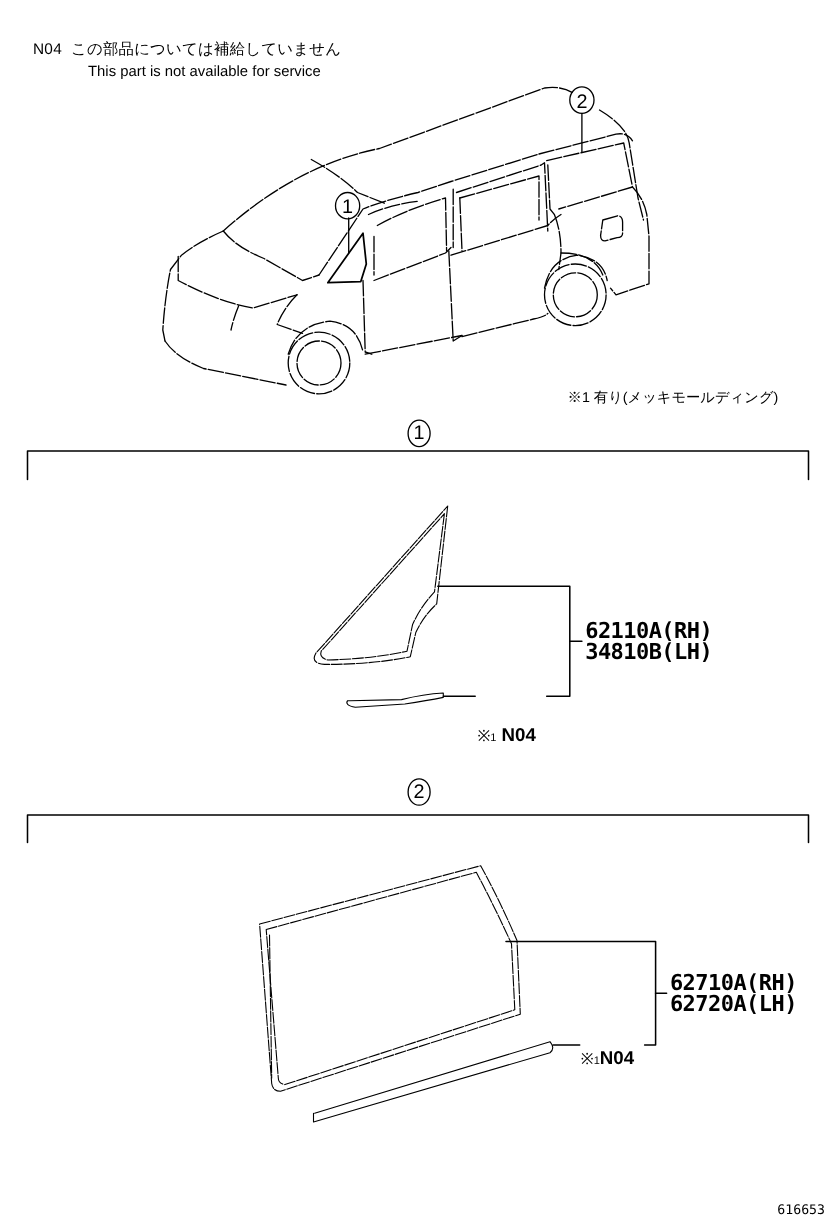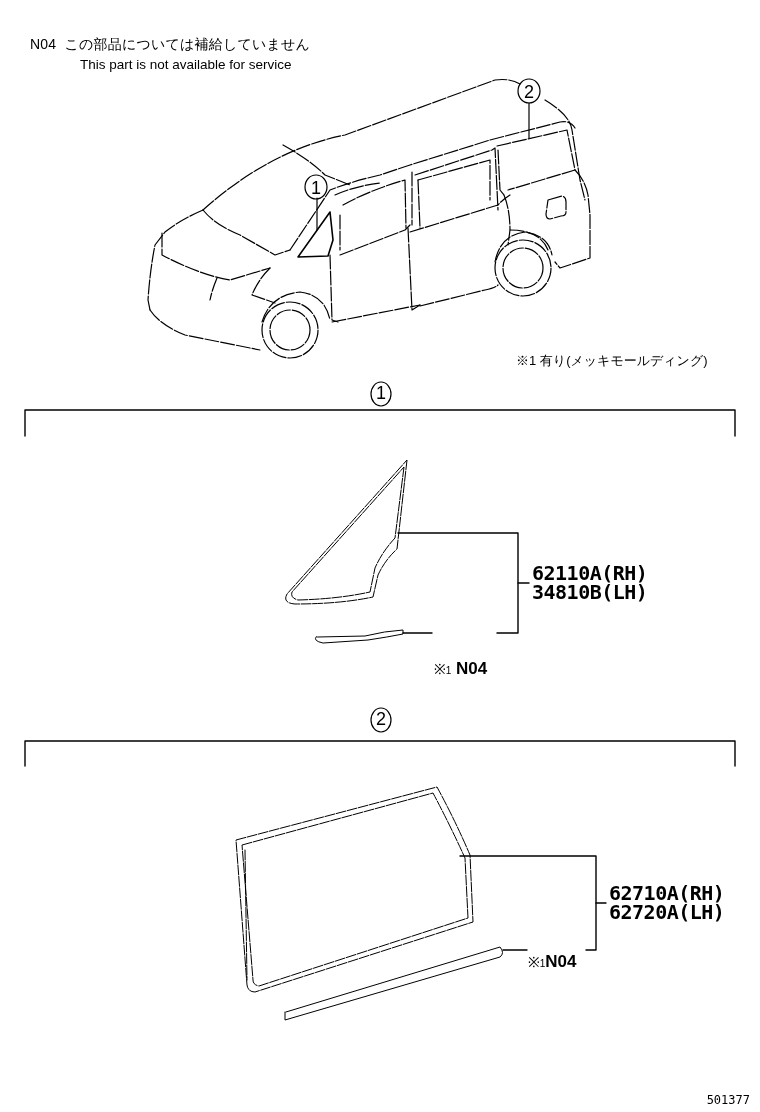--- a/index.html
+++ b/index.html
@@ -132,13 +132,13 @@
 </div>
 
 <div class="abs partnum" style="left:609px; top:884px;">
   <div>62710A(RH)</div>
   <div>62720A(LH)</div>
 </div>
 <div class="abs n04" style="left:528px; top:952px;">
   <span class="mark">※</span><span class="sup">1</span><span>N04</span>
 </div>
 
-<div class="abs fig-id">501377</div>
+<div class="abs fig-id">616653</div>
 
 </body></html>

